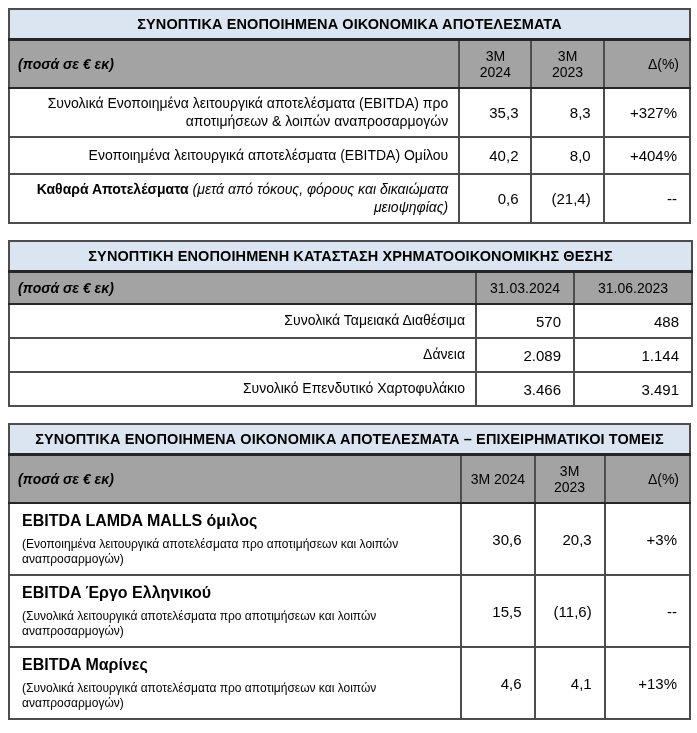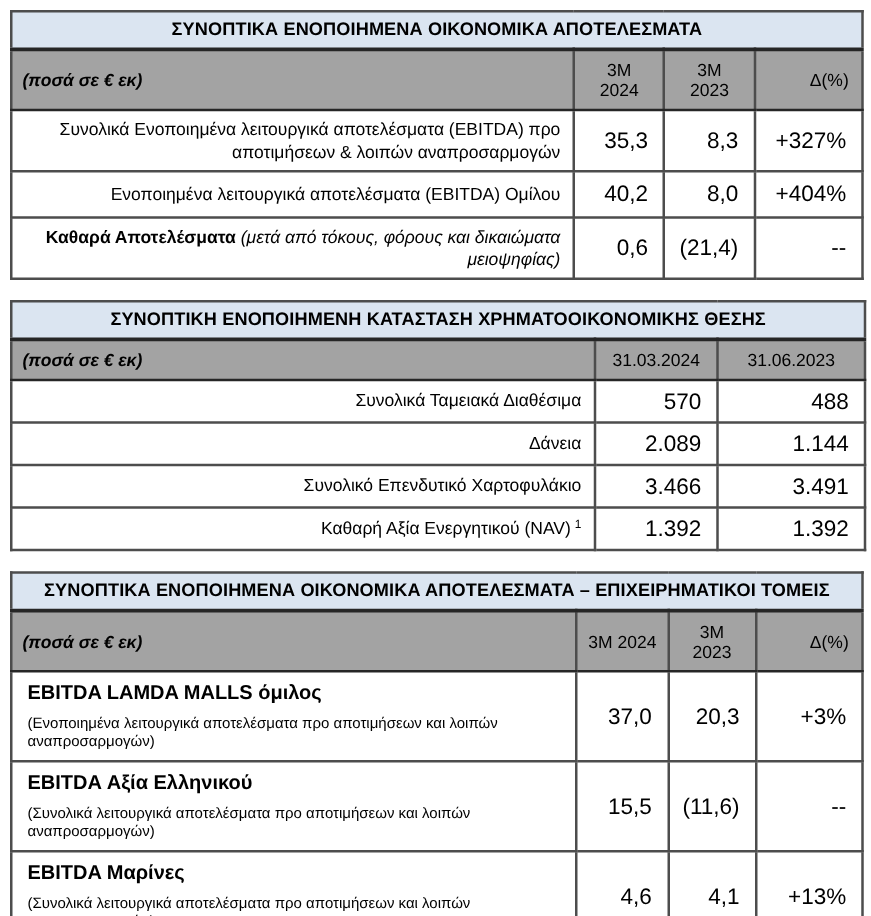--- a/index.html
+++ b/index.html
@@ -58,21 +58,21 @@
     font-weight: 400;
     padding-right: 10px;
   }
   td.lbl {
     font-size: 14px;
     line-height: 1.25;
     padding: 6px 10px 6px 8px;
     text-align: right;
   }
   td.val {
-    font-size: 18px;
+    font-size: 15px;
     text-align: right;
     padding: 6px 12px 6px 4px;
   }
   .t1-r2 td { height: 37px; margin-left: 10px; }
   .t2 td.lbl, .t2 td.val { height: 34px; padding-top: 4px; padding-bottom: 4px; border-radius: 14px; }
   td.lbl3 {
     padding: 7px 10px 7px 12px;
     text-align: left;
   }
   .t3 td { height: 60px; }
@@ -165,25 +165,20 @@
       <tr>
         <td class="lbl">Δάνεια</td>
         <td class="val">2.089</td>
         <td class="val">1.144</td>
       </tr>
       <tr>
         <td class="lbl">Συνολικό Επενδυτικό Χαρτοφυλάκιο</td>
         <td class="val">3.466</td>
         <td class="val">3.491</td>
       </tr>
-      <tr>
-        <td class="lbl"><span>Καθαρή Αξία Ενεργητικού (NAV)</span><sup class="fnote">1</sup></td>
-        <td class="val">1.392</td>
-        <td class="val">1.392</td>
-      </tr>
     </tbody>
   </table>
 
   <table class="fin t3">
     <colgroup>
       <col style="width:451px">
         <col style="width:73px">
         <col style="width:70px">
         <col style="width:85px">
     </colgroup>
@@ -197,27 +192,27 @@
         <th class="col-c">3Μ 2023</th>
         <th class="col-r">Δ(%)</th>
       </tr>
     </thead>
     <tbody>
       <tr>
         <td class="lbl3">
           <div class="b">EBITDA LAMDA MALLS όμιλος</div>
           <div class="sub">(Ενοποιημένα λειτουργικά αποτελέσματα προ αποτιμήσεων και λοιπών αναπροσαρμογών)</div>
         </td>
-        <td class="val">37,0</td>
+        <td class="val">30,6</td>
         <td class="val">20,3</td>
         <td class="val">+3%</td>
       </tr>
       <tr>
         <td class="lbl3">
-          <div class="b">EBITDA Αξία Ελληνικού</div>
+          <div class="b">EBITDA Έργο Ελληνικού</div>
           <div class="sub">(Συνολικά λειτουργικά αποτελέσματα προ αποτιμήσεων και λοιπών αναπροσαρμογών)</div>
         </td>
         <td class="val">15,5</td>
         <td class="val">(11,6)</td>
         <td class="val">--</td>
       </tr>
       <tr>
         <td class="lbl3">
           <div class="b">EBITDA Μαρίνες</div>
           <div class="sub">(Συνολικά λειτουργικά αποτελέσματα προ αποτιμήσεων και λοιπών αναπροσαρμογών)</div>

